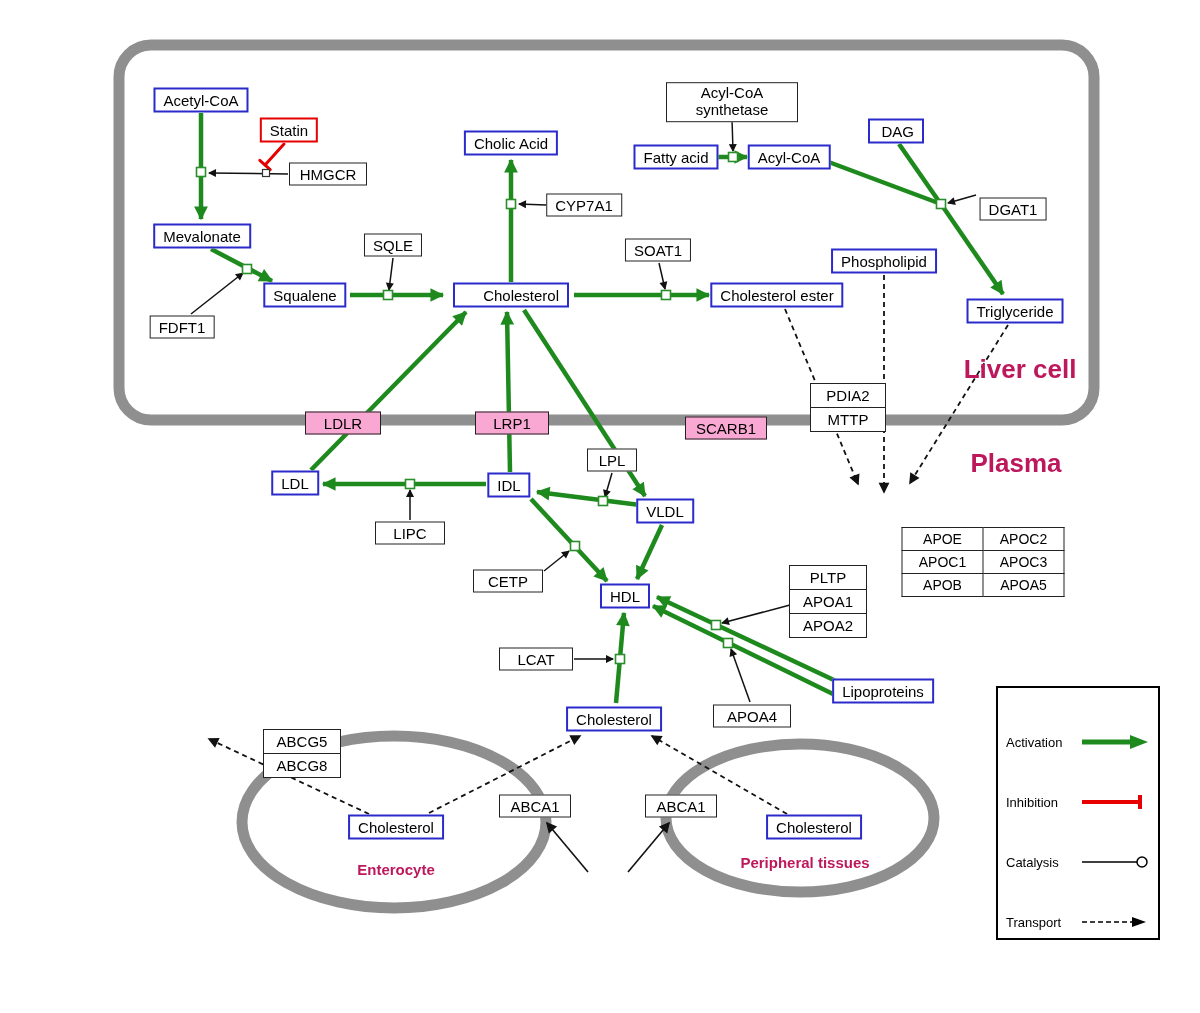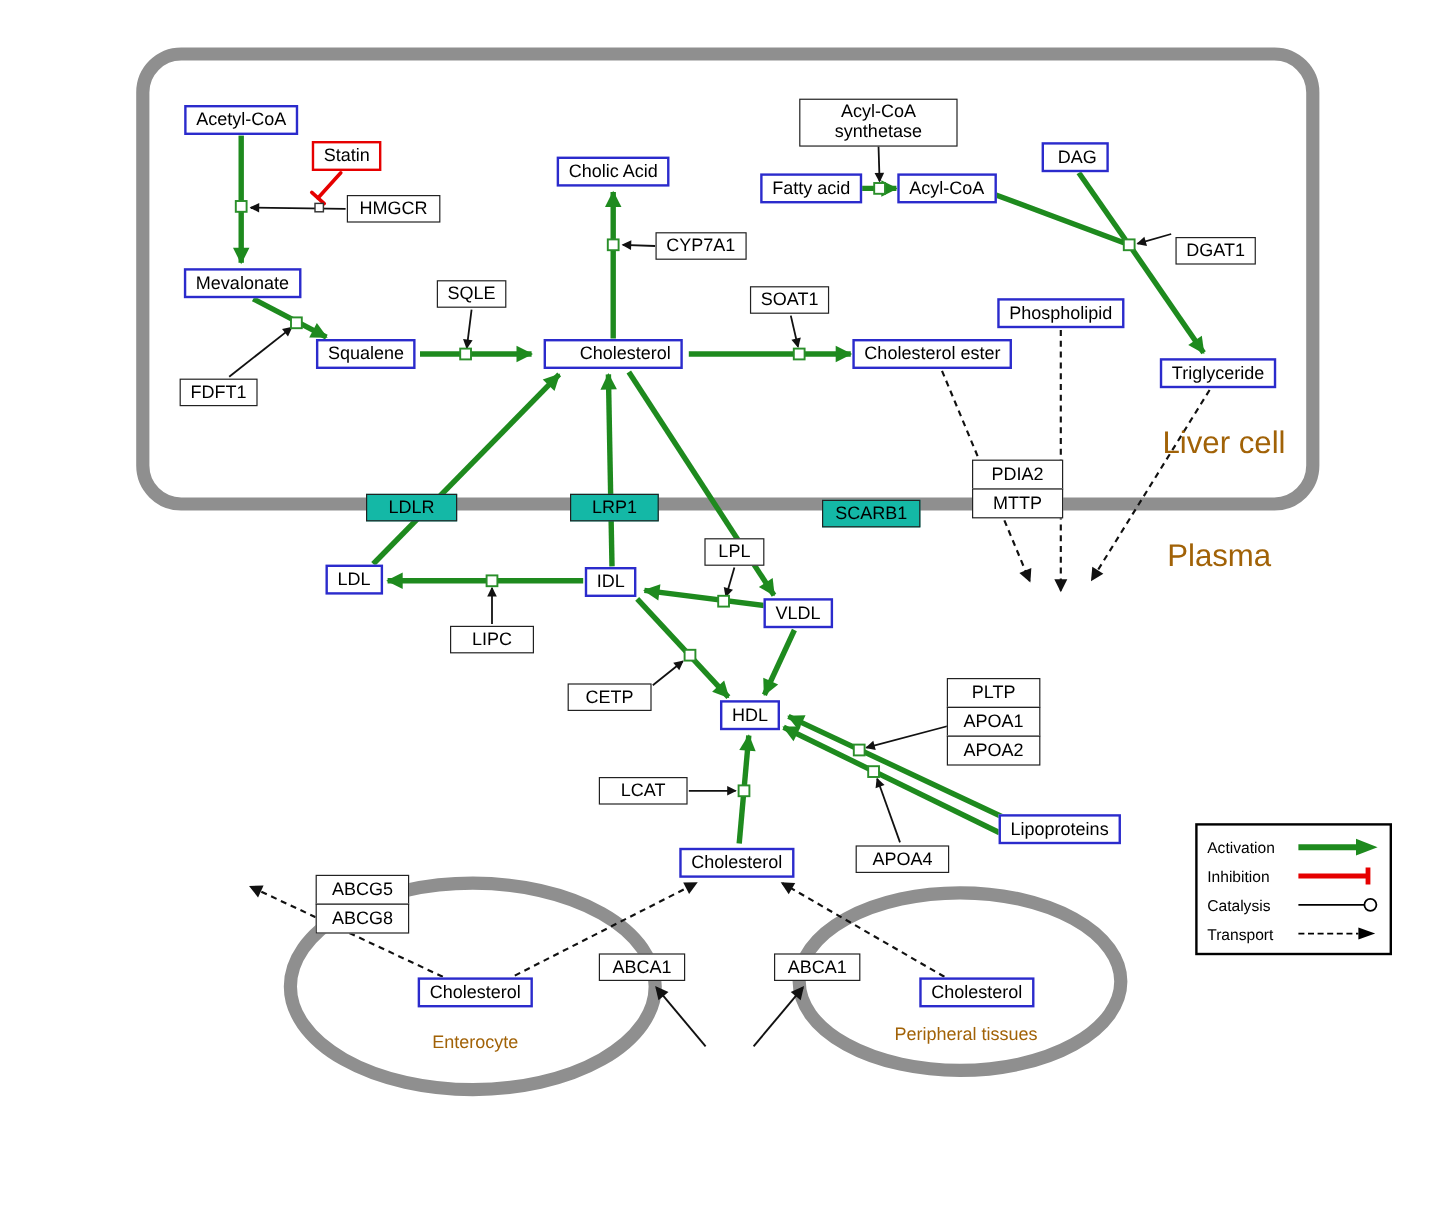--- a/index.html
+++ b/index.html
@@ -4,36 +4,36 @@
 <style>
   html,body{margin:0;padding:0;background:#fff;}
   #canvas{position:relative;width:1200px;height:1013px;background:#fff;
           font-family:"Liberation Sans",sans-serif;overflow:hidden;}
   svg.layer{position:absolute;left:0;top:0;z-index:1;}
   .node{position:absolute;transform:translate(-50%,-50%);background:#fff;
         border:1.5px solid #222;padding:2px 8px;font-size:15px;text-align:center;
         white-space:nowrap;color:#000;z-index:2;box-sizing:border-box;}
   .metab{border:2.5px solid #2b2bcc;text-align:right;}
   .redbox{border:2.5px solid #e60000;}
-  .recept{background:#14b8a6;}
+  .recept{background:#f9a8d4;}
   .twoline{white-space:normal;width:132px;line-height:1.12;padding:2px 4px;}
   .stack{position:absolute;transform:translate(-50%,-50%);z-index:2;}
   .stack .row{border:1px solid #222;padding:3px 8px;font-size:15px;text-align:center;
               background:#fff;margin-top:-1px;white-space:nowrap;}
   .gray{background:#ececec;}
-  .comp-label{position:absolute;transform:translate(-50%,-50%);color:#a16207;
-              font-weight:normal;z-index:1;white-space:nowrap;}
+  .comp-label{position:absolute;transform:translate(-50%,-50%);color:#be185d;
+              font-weight:bold;z-index:1;white-space:nowrap;}
   .lg{font-size:26px;} .md{font-size:15px;text-align:right;}
   .apotable{position:absolute;transform:translate(-50%,-50%);border-collapse:collapse;z-index:2;}
   .apotable td{border:1px solid #222;background:#fff;width:80px;text-align:center;
                font-size:14px;padding:3px 0;}
   .legend{position:absolute;border:2px solid #000;background:#fff;z-index:2;
           width:160px;padding:6px 0 4px 0;}
   .legend .lrow{display:flex;align-items:center;justify-content:space-between;
-                padding:1px 8px;height:22px;}
+                padding:1px 8px;height:22px;margin-top:36px;}
   .legend .ltext{font-size:13px;color:#000;}
 </style>
 </head>
 <body>
 
 <div id="canvas">
 
   <svg class="layer" width="1200" height="1013">
     <defs>
       <marker id="ag" viewBox="0 0 14 14" refX="12" refY="7" markerWidth="16" markerHeight="16" orient="auto" markerUnits="userSpaceOnUse">
@@ -176,20 +176,36 @@
   <div class="node" style="left:752px;top:716px;min-width:78px">APOA4</div>
   <div class="node metab" style="left:883px;top:691px">Lipoproteins</div>
   <div class="node metab" style="left:614px;top:719px">Cholesterol</div>
 
   <div class="stack" style="left:828px;top:602px;width:78px">
     <div class="row gray">PLTP</div>
     <div class="row">APOA1</div>
     <div class="row">APOA2</div>
   </div>
 
+  <table class="apotable" style="left:983px;top:562px">
+    <tbody>
+        <tr>
+      <td>APOE</td>
+      <td>APOC2</td>
+    </tr>
+    <tr>
+      <td>APOC1</td>
+      <td>APOC3</td>
+    </tr>
+    <tr>
+      <td>APOB</td>
+      <td>APOA5</td>
+    </tr>
+  </tbody>
+    </table>
 
   <div class="stack" style="left:302px;top:754px;width:78px">
     <div class="row gray">ABCG5</div>
     <div class="row">ABCG8</div>
   </div>
   <div class="node metab" style="left:396px;top:827px">Cholesterol</div>
   <div class="node" style="left:535px;top:806px;min-width:72px">ABCA1</div>
   <div class="node" style="left:681px;top:806px;min-width:72px">ABCA1</div>
   <div class="node metab" style="left:814px;top:827px">Cholesterol</div>
 

